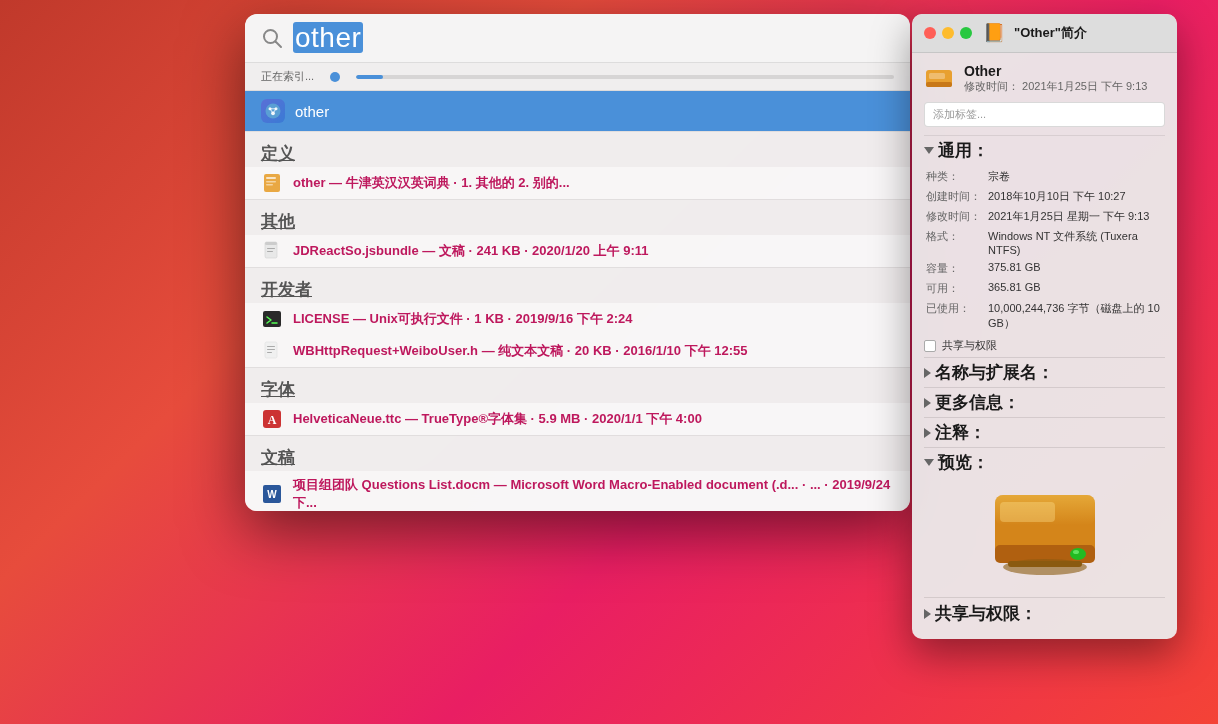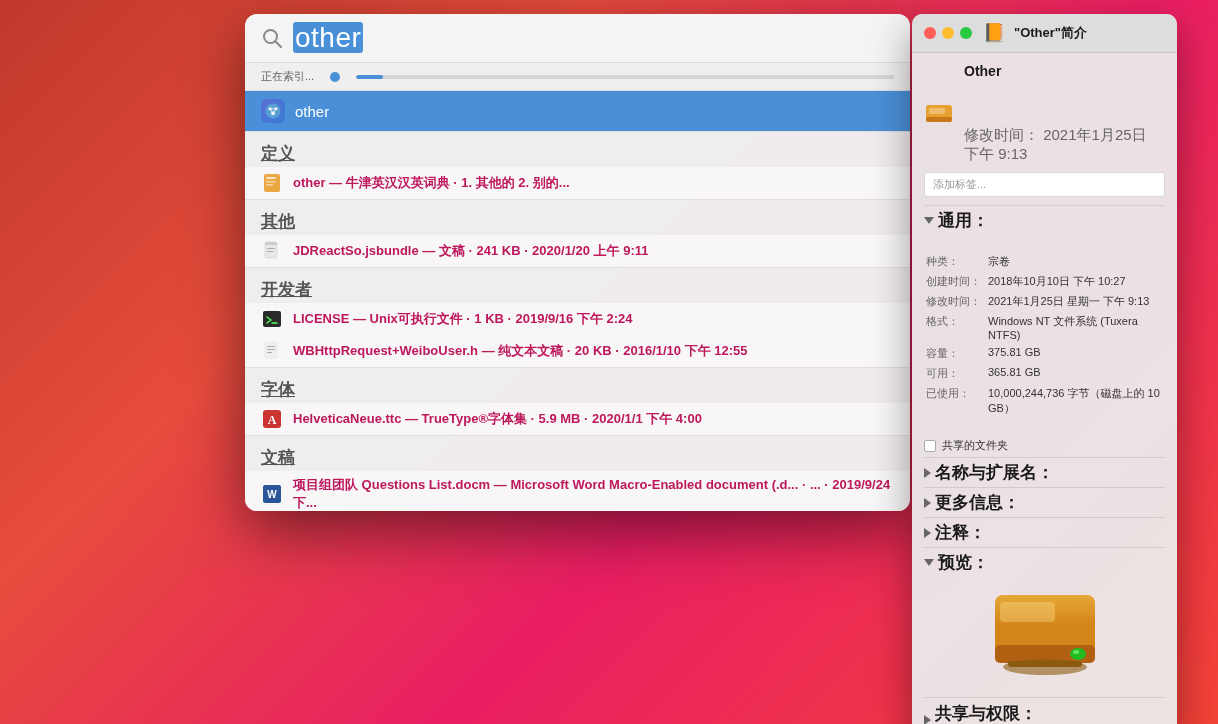--- a/index.html
+++ b/index.html
@@ -244,23 +244,22 @@
       justify-content: center;
     }
 
     .drive-name-large {
       font-size: 14px;
       font-weight: 600;
       color: #1a1a1a;
     }
 
     .drive-modified {
-      font-size: 15px;
+      font-size: 11px;
       color: #666;
-      margin-top: 47px;
     }
 
     .tags-field {
       border: 1px solid rgba(0,0,0,0.15);
       border-radius: 4px;
       padding: 4px 8px;
       font-size: 11px;
       color: #999;
       margin-bottom: 8px;
       background: white;
@@ -290,21 +289,21 @@
     .triangle.right {
       border-top: 5px solid transparent;
       border-bottom: 5px solid transparent;
       border-left: 7px solid #666;
       border-right: none;
     }
 
     .info-table {
       width: 100%;
       font-size: 11px;
-      margin: 15px 0;
+      margin: 0 0;
     }
 
     .info-table tr td {
       padding: 1.5px 0;
       color: #333;
       vertical-align: top;
     }
 
     .info-table tr td:first-child {
       color: #666;
@@ -342,21 +341,20 @@
 
     
     .hd-preview {
       width: 110px;
       height: 100px;
     }
 
     .sharing-section {
       border-top: 1px solid rgba(0,0,0,0.1);
       padding: 4px 0;
-      align-items: flex-end;
     }
   </style>
 </head>
 <body>
 
 <div class="desktop">
 
   <div class="spotlight-window">
 
     <div class="search-bar">
@@ -549,21 +547,21 @@
         </tr>
         <tr>
           <td>已使用：</td>
           <td>10,000,244,736 字节（磁盘上的 10 GB）</td>
         </tr>
       </tbody>
         </table>
 
       <div class="shared-folder-row">
         <div class="checkbox"></div>
-        <span>共享的文件夹</span>
+        <span>共享与权限</span>
       </div>
 
       <div class="section-toggle name-ext-section">
         <span class="triangle right"></span>
         <span>名称与扩展名：</span>
       </div>
 
       <div class="section-toggle more-info-section">
         <span class="triangle right"></span>
         <span>更多信息：</span>

